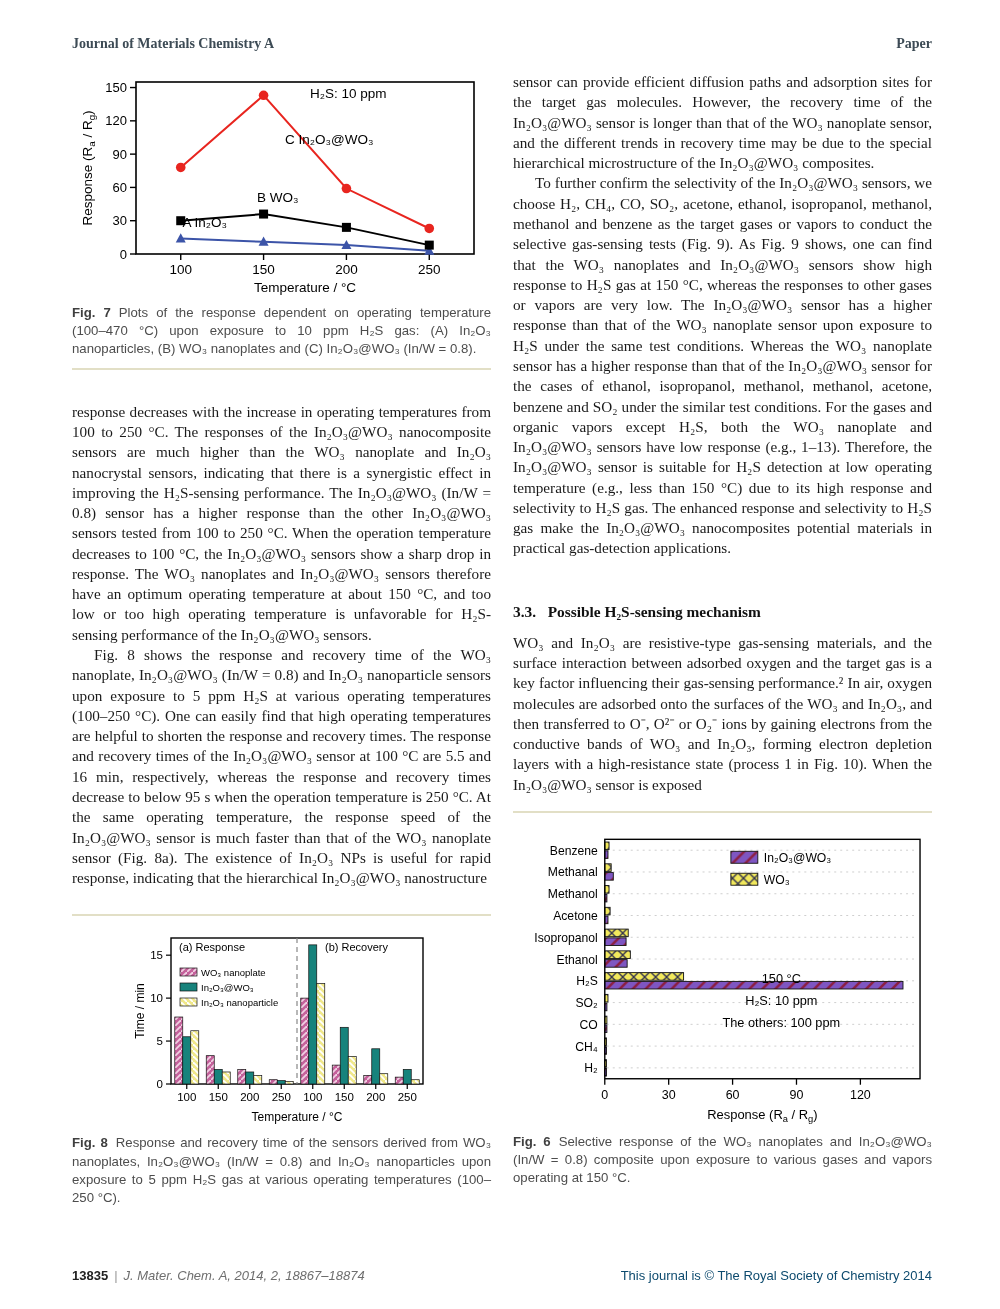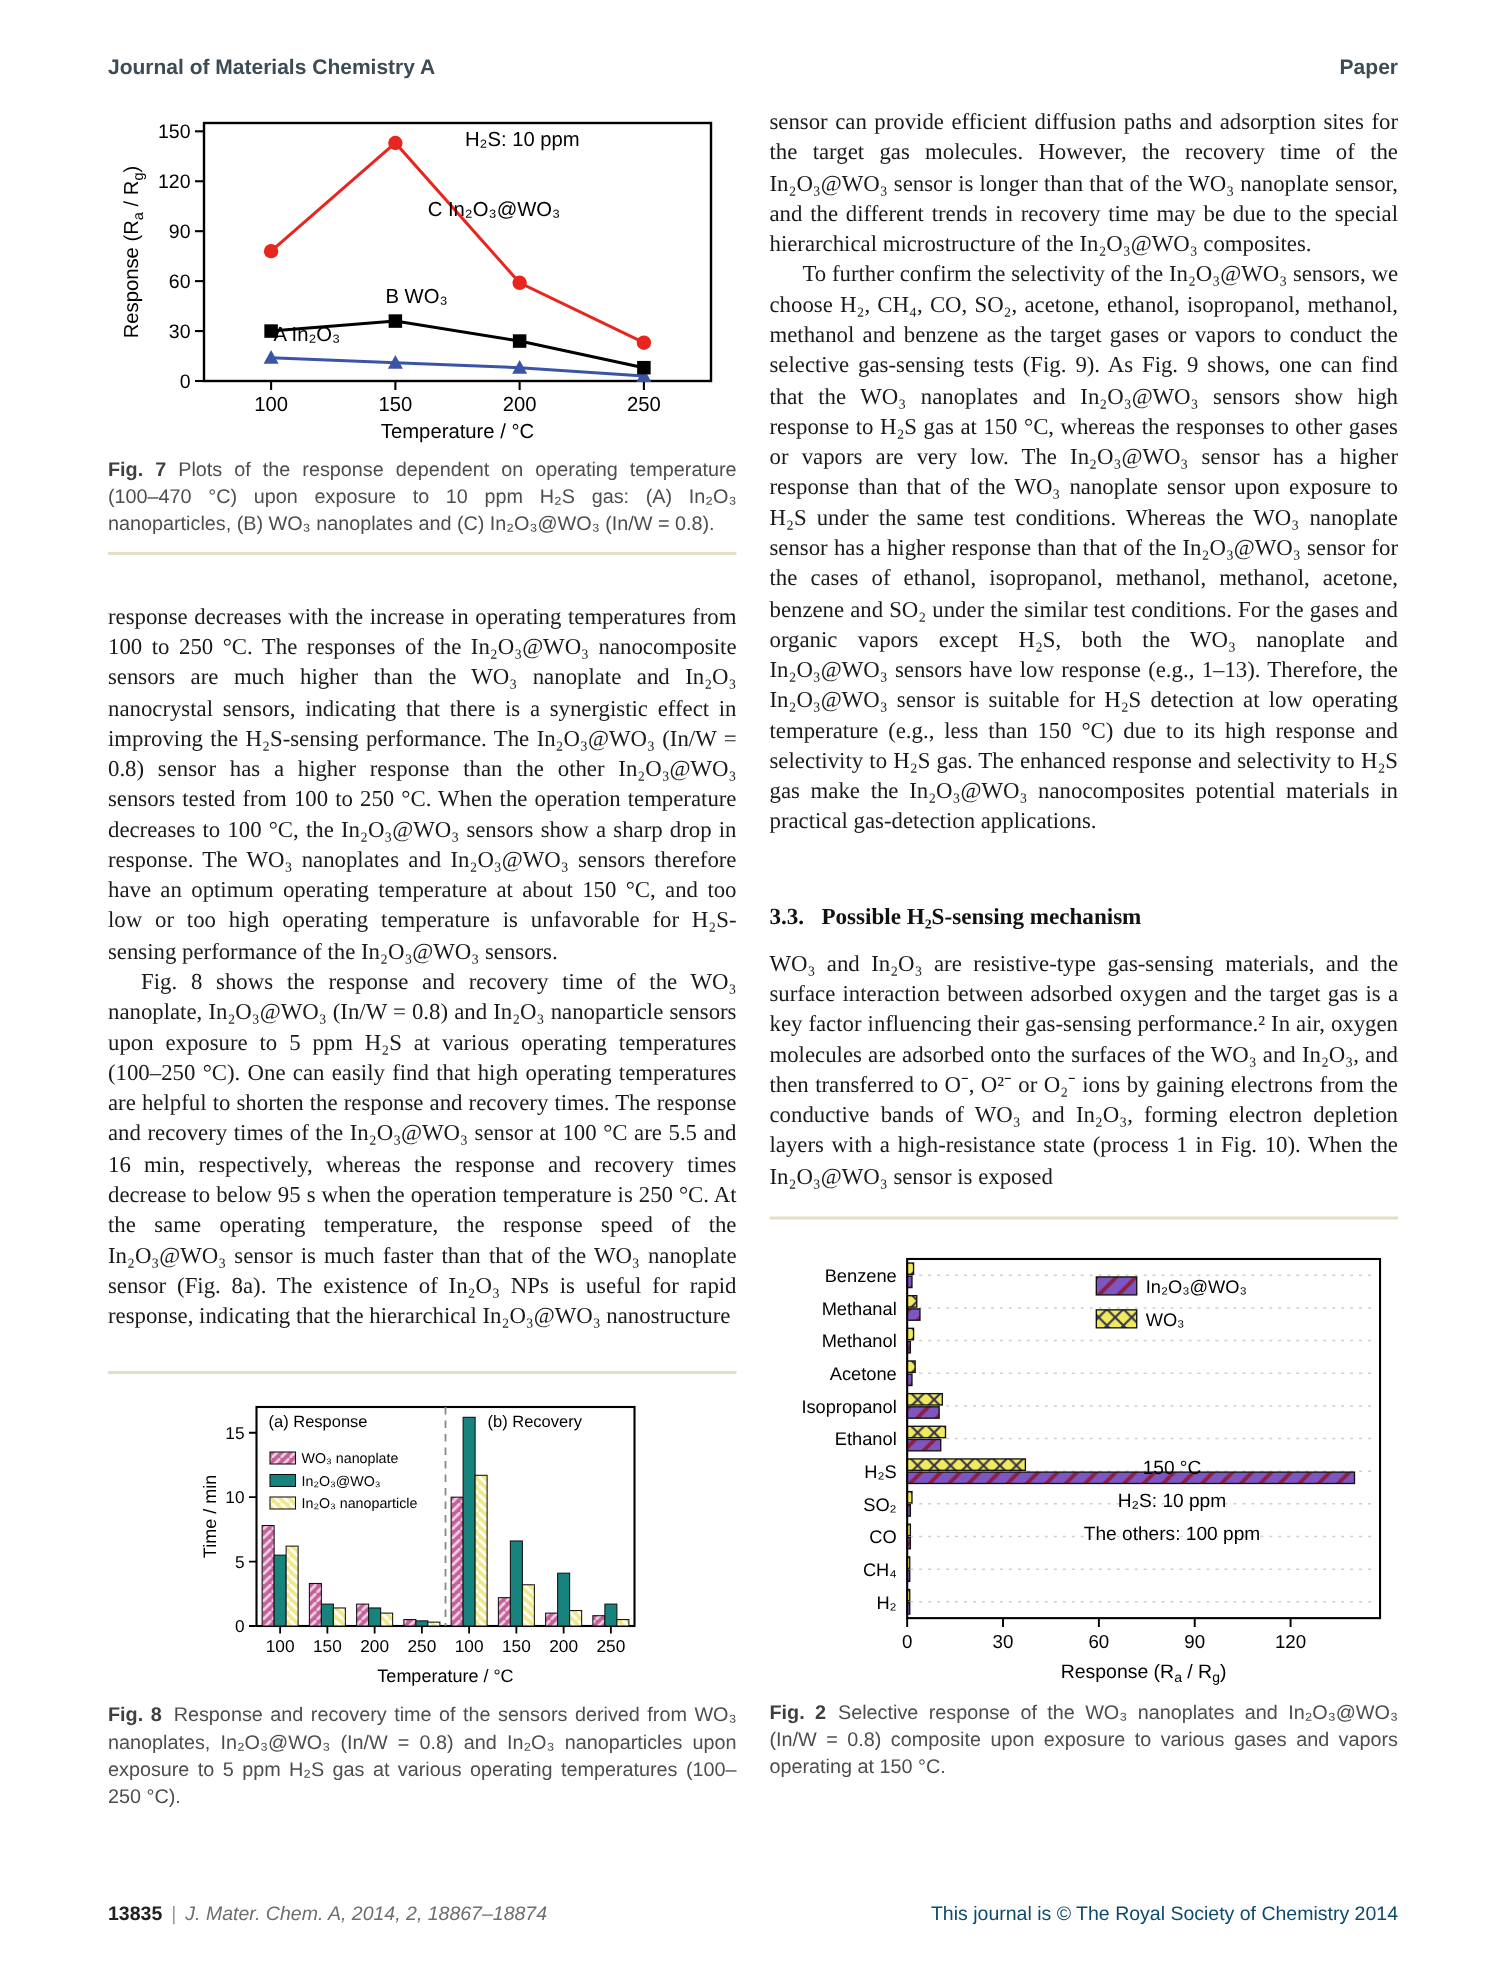--- a/index.html
+++ b/index.html
@@ -1,19 +1,19 @@
 <!DOCTYPE html>
 <html><head>
 <meta charset="utf-8">
 <style>
   html,body{margin:0;padding:0;background:#ffffff;}
   .page{position:relative;width:1000px;height:1309px;background:#fff;box-sizing:border-box;
         padding:36px 68px 0 72px;font-family:"Liberation Serif",serif;color:#1a1a1a;overflow:hidden;}
   .pg-header{display:flex;justify-content:space-between;align-items:baseline;
-        font-family:Liberation Sans, sans-serif;font-size:14px;font-weight:600;color:#3d4b55;gap:44px;}
+        font-family:Liberation Serif, serif;font-size:14px;font-weight:600;color:#3d4b55;gap:44px;}
   .columns{display:flex;gap:22px;margin-top:20px;}
   .col{width:419px;}
   .body-par{font-size:15.2px;line-height:1.335;text-align:justify;margin:0;color:#1a1a1a;}
   .body-par.indent{text-indent:22px;}
   .section-head{font-size:15.4px;font-weight:bold;margin:44px 0 12px 0;color:#111;}
   .caption{font-family:"Liberation Sans",sans-serif;font-size:13.2px;line-height:1.38;
         color:#4d4d4d;text-align:justify;margin:6px 0 0 0;}
   .cap-label{font-weight:700;margin-right:8px;color:#3f3f3f;}
   .figrule{height:2px;background:#e2dfc6;border:0;margin:10px 0 0 0;}
   .chart-wrap{display:flex;justify-content:center;}
@@ -253,21 +253,21 @@
               <text x="250" y="296" fill="#000" font-family="&quot;Liberation Sans&quot;, sans-serif" font-size="13" text-anchor="middle"><tspan>Response (R</tspan><tspan dy="3" font-size="9.36">a</tspan><tspan dy="-3"> / R</tspan><tspan dy="3" font-size="9.36">g</tspan><tspan dy="-3">)</tspan></text>
               <rect x="218.4" y="28" width="27" height="12" fill="url(#f9pur)" stroke="#111" stroke-width="0.9"></rect>
               <text x="251.4" y="38.5" fill="#000" font-family="&quot;Liberation Sans&quot;, sans-serif" font-size="12.2" text-anchor="start"><tspan>In₂O₃@WO₃</tspan></text>
               <rect x="218.4" y="50" width="27" height="12" fill="url(#f9yel)" stroke="#111" stroke-width="0.9"></rect>
               <text x="251.4" y="60.5" fill="#000" font-family="&quot;Liberation Sans&quot;, sans-serif" font-size="12.2" text-anchor="start"><tspan>WO₃</tspan></text>
               <text x="268.96000000000004" y="160" fill="#000" font-family="&quot;Liberation Sans&quot;, sans-serif" font-size="12.8" text-anchor="middle"><tspan>150 °C</tspan></text>
               <text x="268.96000000000004" y="182" fill="#000" font-family="&quot;Liberation Sans&quot;, sans-serif" font-size="12.8" text-anchor="middle"><tspan>H₂S: 10 ppm</tspan></text>
               <text x="268.96000000000004" y="204" fill="#000" font-family="&quot;Liberation Sans&quot;, sans-serif" font-size="12.8" text-anchor="middle"><tspan>The others: 100 ppm</tspan></text>
             </svg>
           </div>
-        <p class="caption"><span class="cap-label">Fig. 2</span><span>Selective response of the WO₃ nanoplates and In₂O₃@WO₃ (In/W = 0.8) composite upon exposure to various gases and vapors operating at 150 °C.</span></p>
+        <p class="caption"><span class="cap-label">Fig. 6</span><span>Selective response of the WO₃ nanoplates and In₂O₃@WO₃ (In/W = 0.8) composite upon exposure to various gases and vapors operating at 150 °C.</span></p>
       </figure>
     </div>
 
   </div>
 
   <div class="pg-footer">
     <span class="foot-left">
       <span class="foot-page">13835</span><span class="foot-sep">|</span><span class="foot-cite">J. Mater. Chem. A, 2014, 2, 18867–18874</span>
     </span>
     <span class="foot-right">This journal is © The Royal Society of Chemistry 2014</span>

